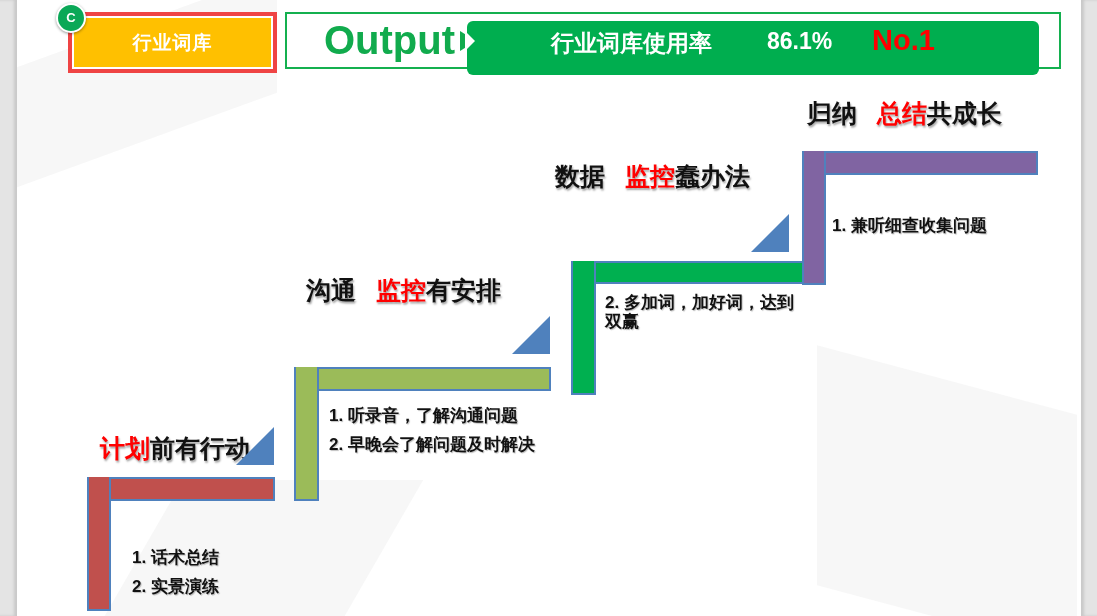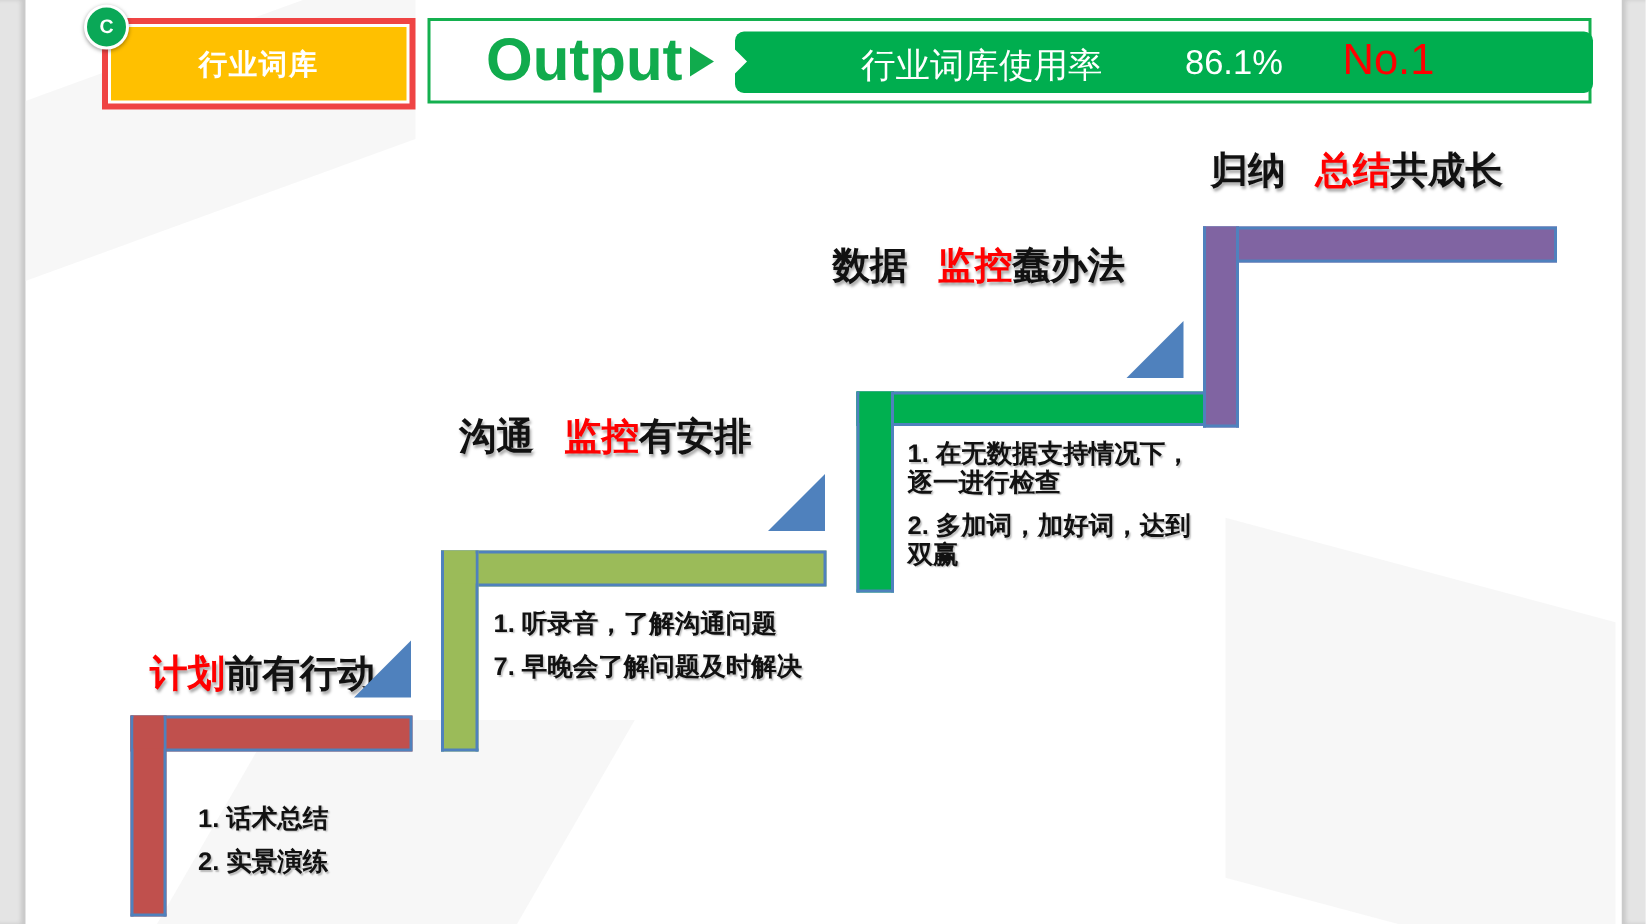--- a/index.html
+++ b/index.html
@@ -7,21 +7,21 @@
   .frame-left { position:absolute; left:0; top:0; width:17px; height:616px; background:#e4e4e4; box-shadow: inset -3px 0 3px rgba(0,0,0,0.12); }
   .frame-right { position:absolute; right:0; top:0; width:16px; height:616px; background:#e4e4e4; box-shadow: inset 3px 0 3px rgba(0,0,0,0.12); }
   .slide { position:absolute; left:17px; top:0; width:1064px; height:616px; background:#ffffff; overflow:hidden; }
   .facet { position:absolute; background:#f3f3f3; opacity:0.7; }
   .badge { position:absolute; left:56px; top:3px; width:26px; height:26px; border-radius:50%; background:#0aa857; border:2px solid #ffffff; box-shadow:0 1px 3px rgba(0,0,0,0.4); color:#fff; font-weight:bold; font-size:13px; line-height:26px; text-align:center; z-index:3; }
   .cat-box { position:absolute; left:68px; top:12px; width:201px; height:53px; border:4px solid #ef4444; background:#fff; }
   .cat-inner { position:absolute; left:2px; top:2px; right:2px; bottom:2px; background:#ffc000; color:#fff; font-weight:bold; font-size:19px; display:flex; align-items:center; justify-content:center; letter-spacing:1px; }
   .out-box { position:absolute; left:285px; top:12px; width:772px; height:53px; border:2px solid #14b04f; background:#fff; }
   .out-label { position:absolute; left:324px; top:20px; color:#11ab4d; font-weight:bold; font-size:40px; line-height:40px; }
   .play { position:absolute; left:460px; top:31px; width:0; height:0; border-top:10px solid transparent; border-bottom:10px solid transparent; border-left:16px solid #11ab4d; }
-  .pill { position:absolute; left:490px; top:21px; width:572px; height:41px; background:#00ae4f; border-radius:6px; color:#fff; font-weight:normal; font-size:23px; display:flex; align-items:center; }
+  .pill { position:absolute; left:467px; top:21px; width:572px; height:54px; background:#00ae4f; border-radius:6px; color:#fff; font-weight:bold; font-size:23px; display:flex; align-items:center; }
   .pill-notch { position:absolute; left:-2px; top:10px; width:0; height:0; border-top:10px solid transparent; border-bottom:10px solid transparent; border-left:10px solid #ffffff; }
   .pill .t1 { position:absolute; left:84px; top:7px; }
   .pill .t2 { position:absolute; left:300px; top:7px; }
   .pill .t3 { position:absolute; left:405px; top:3px; color:#ff0000; font-size:29px; }
   .hbar, .vbar { position:absolute; border:2px solid #4f81bd; box-sizing:border-box; }
   .tri { position:absolute; width:0; height:0; border-left:38px solid transparent; border-bottom:38px solid #4f81bd; }
   .stage-title { position:absolute; font-weight:bold; font-size:25px; color:#111; text-shadow:1px 2px 2px rgba(0,0,0,0.35); white-space:nowrap; }
   .stage-title .hl { color:#ff0000;padding-left:20px; }
   .items { position:absolute; font-weight:bold; font-size:17px; color:#111; line-height:19px; text-shadow:1px 1px 1px rgba(0,0,0,0.25); }
   .items div { margin-bottom:10px; }
@@ -55,49 +55,49 @@
   <span class="t3">No.1</span>
 </div>
 
 <div class="stage-title" style="left:80px;top:384px;margin-top:48px;">
   <span></span><span class="hl">计划</span><span>前有行动</span>
 </div>
 <div class="tri" style="left:236px;top:427px;"></div>
 <div class="hbar" style="left:87px;top:477px;width:188px;height:24px;background:#c0504d;"></div>
 <div class="vbar" style="left:87px;top:477px;width:24px;height:134px;background:#c0504d;border-top:none;"></div>
 <div class="hbar" style="left:89px;top:479px;width:20px;height:20px;background:#c0504d;border:none;"></div>
-<div class="items" style="left:132px;top:536px;width:140px;">
+<div class="items" style="left:132px;top:548px;width:140px;">
   <div>1. 话术总结</div>
   <div>2. 实景演练</div>
 </div>
 
 <div class="stage-title" style="left:306px;top:274px;">
   <span>沟通</span><span class="hl">监控</span><span>有安排</span>
 </div>
 <div class="tri" style="left:512px;top:316px;"></div>
 <div class="hbar" style="left:294px;top:367px;width:257px;height:24px;background:#9bbb59;"></div>
 <div class="vbar" style="left:294px;top:367px;width:25px;height:134px;background:#9bbb59;border-top:none;"></div>
 <div class="hbar" style="left:296px;top:369px;width:21px;height:20px;background:#9bbb59;border:none;"></div>
 <div class="items" style="left:329px;top:406px;width:220px;">
   <div>1. 听录音，了解沟通问题</div>
-  <div>7. 早晚会了解问题及时解决</div>
+  <div>2. 早晚会了解问题及时解决</div>
 </div>
 
 <div class="stage-title" style="left:555px;top:160px;">
   <span>数据</span><span class="hl">监控</span><span>蠢办法</span>
 </div>
 <div class="tri" style="left:751px;top:214px;"></div>
 <div class="hbar" style="left:571px;top:261px;width:233px;height:23px;background:#00b050;"></div>
 <div class="vbar" style="left:571px;top:261px;width:25px;height:134px;background:#00b050;border-top:none;"></div>
 <div class="hbar" style="left:573px;top:263px;width:21px;height:19px;background:#00b050;border:none;"></div>
 <div class="items" style="left:605px;top:293px;width:190px;">
-  <div>1. 在无数据支持情况下，逐一进行检查</div>
   <div>2. 多加词，加好词，达到双赢</div>
 </div>
 
 <div class="stage-title" style="left:807px;top:97px;">
   <span>归纳</span><span class="hl">总结</span><span>共成长</span>
 </div>
 <div class="hbar" style="left:802px;top:151px;width:236px;height:24px;background:#8064a2;"></div>
 <div class="vbar" style="left:802px;top:151px;width:24px;height:134px;background:#8064a2;border-top:none;"></div>
 <div class="hbar" style="left:804px;top:153px;width:20px;height:20px;background:#8064a2;border:none;"></div>
 <div class="items" style="left:832px;top:216px;width:220px;">
+  <div>1. 兼听细查收集问题</div>
 </div>
 
 </body></html>

